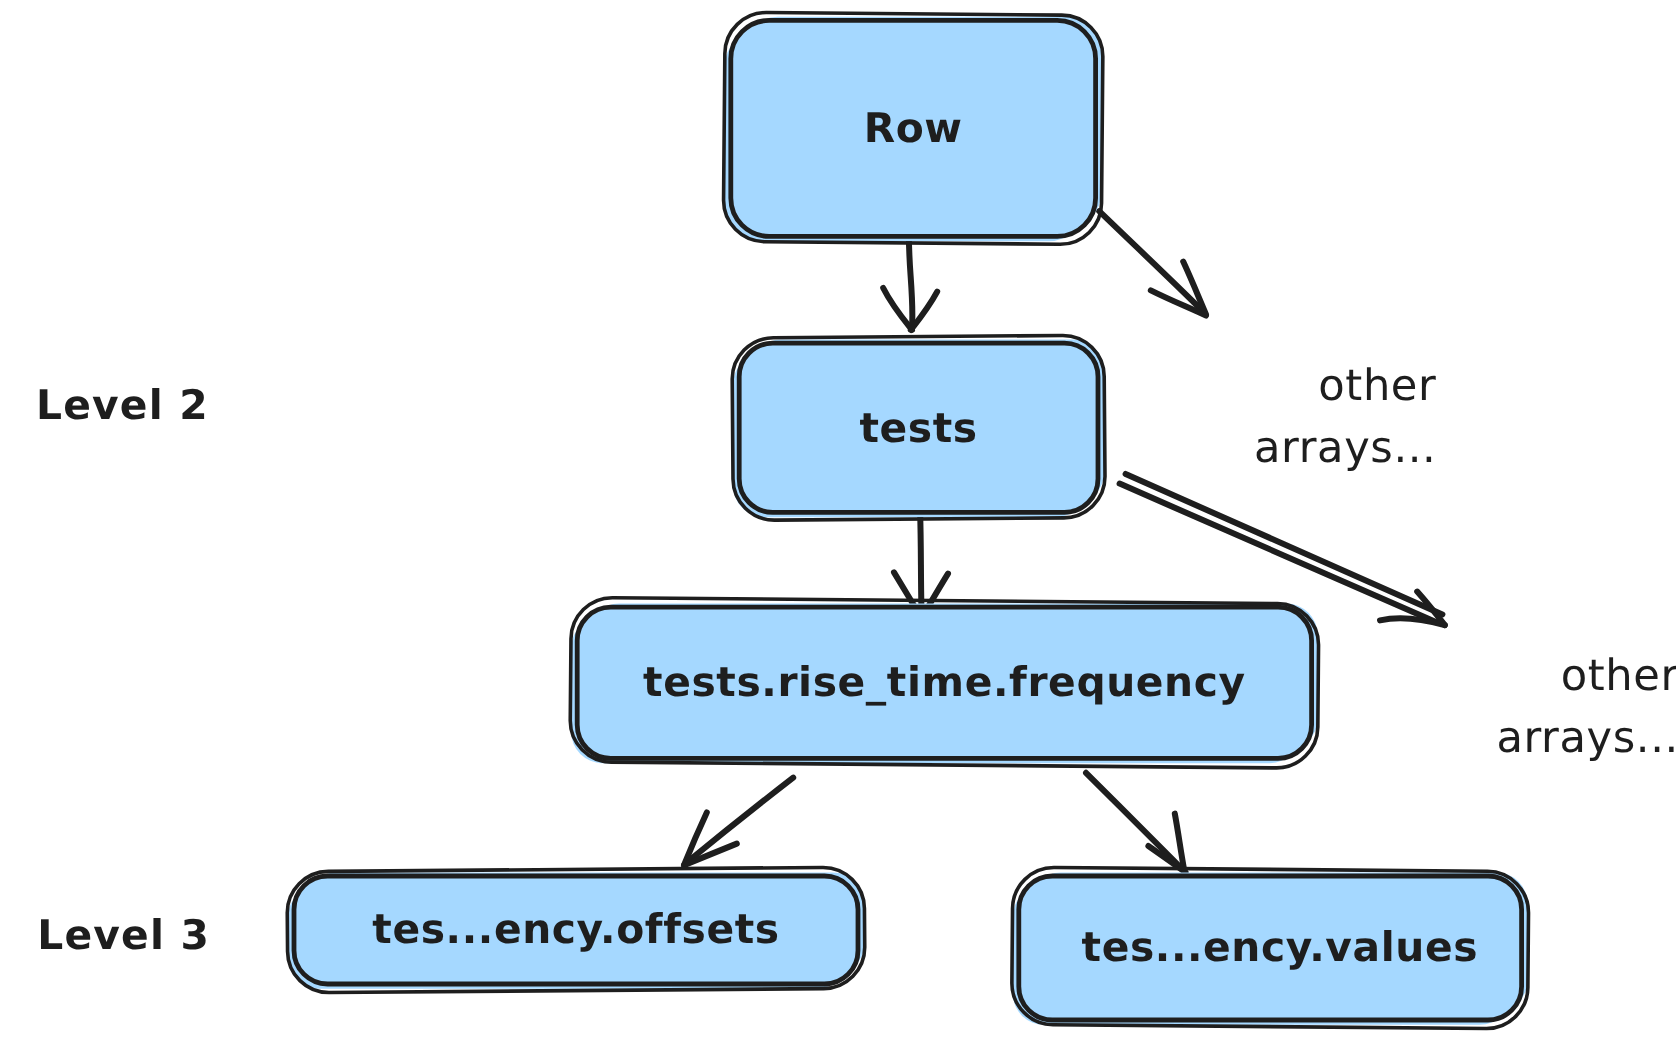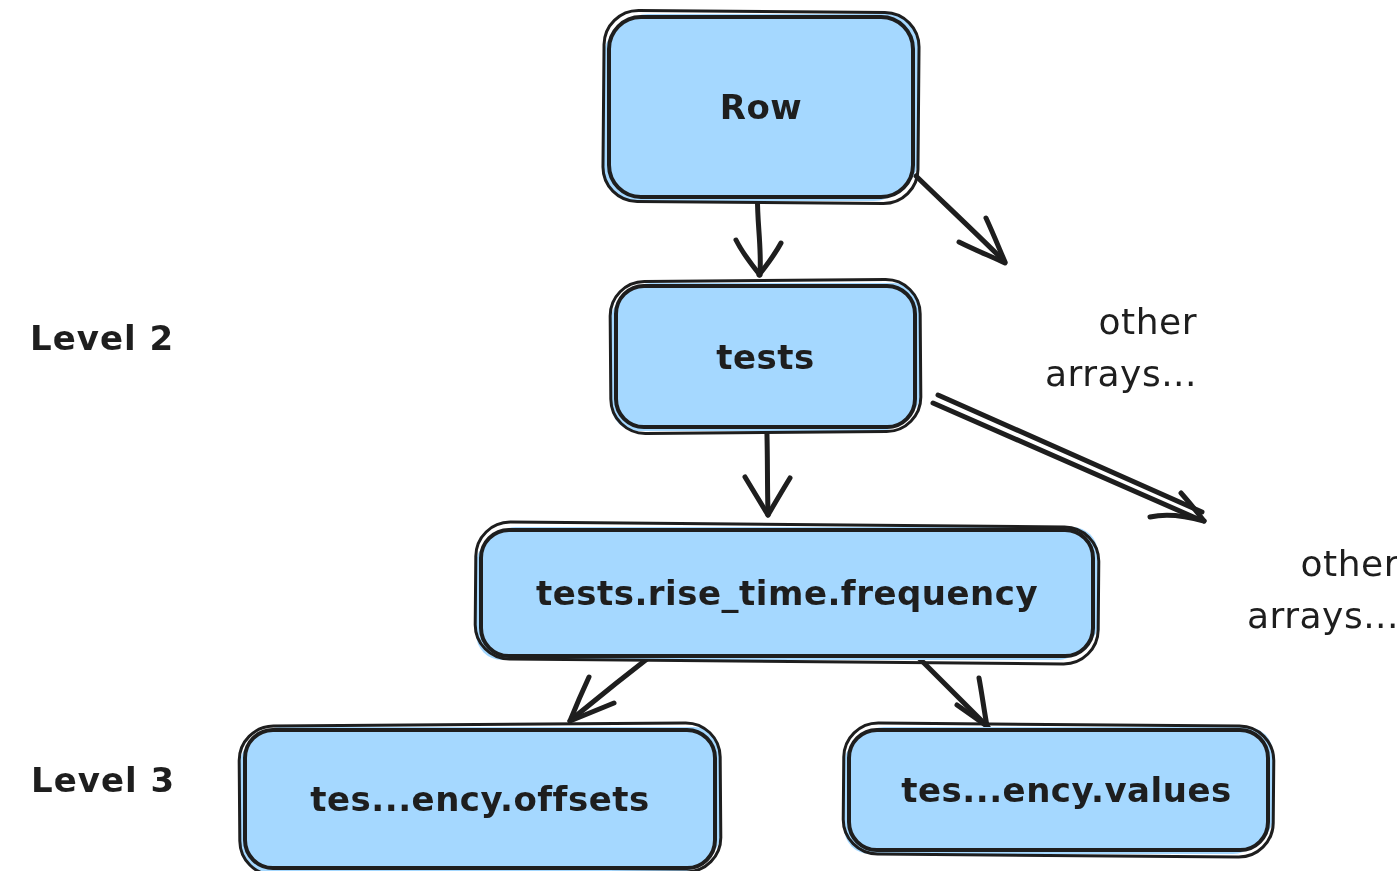--- a/index.html
+++ b/index.html
@@ -56,22 +56,22 @@
     position: absolute;
     inset: -9px;
     border: 3px solid var(--stroke);
     border-radius: 36px;
     transform: rotate(-0.45deg);
     pointer-events: none;
   }
   .node:nth-of-type(odd)::before { transform: rotate(0.5deg); }
   .node-row     { left: 607px; top:  15px; width: 308px; height: 184px; border-radius: 34px; }
   .node-tests   { left: 614px; top: 284px; width: 303px; height: 145px; }
-  .node-level2  { left: 479px; top: 528px; width: 616px; height: 130px; }
-  .node-offsets { left: 243px; top: 728px; width: 474px; height: 142px; }
+  .node-level2  { left: 479px; top: 504px; width: 616px; height: 130px; }
+  .node-offsets { left: 243px; top: 728px; width: 474px; height: 94px; }
   .node-values  { left: 847px; top: 728px; width: 423px; height: 124px; padding-left: 16px; }
 
   .level-label {
     position: absolute;
     font-size: 34px;
     font-weight: bold;
     letter-spacing: 1px;
     white-space: nowrap;
   }
   .level-0 { left: 24px; top:  63px; }

